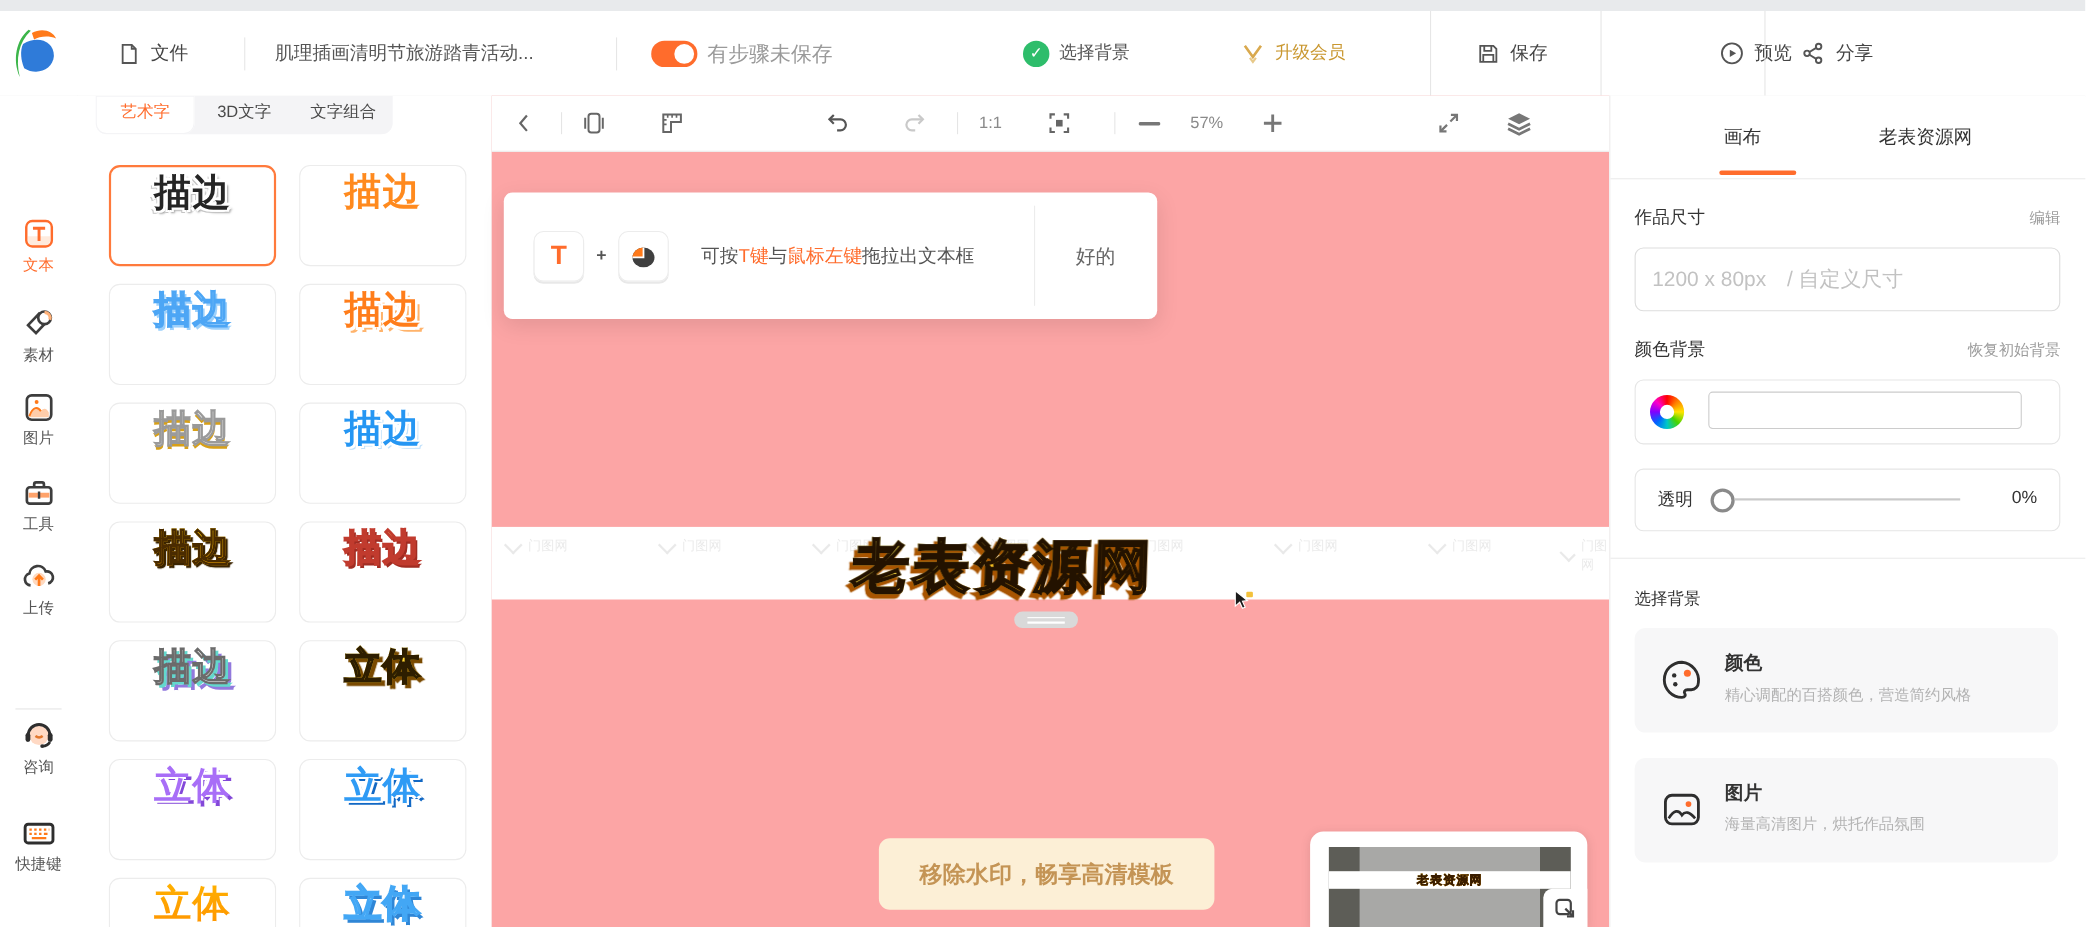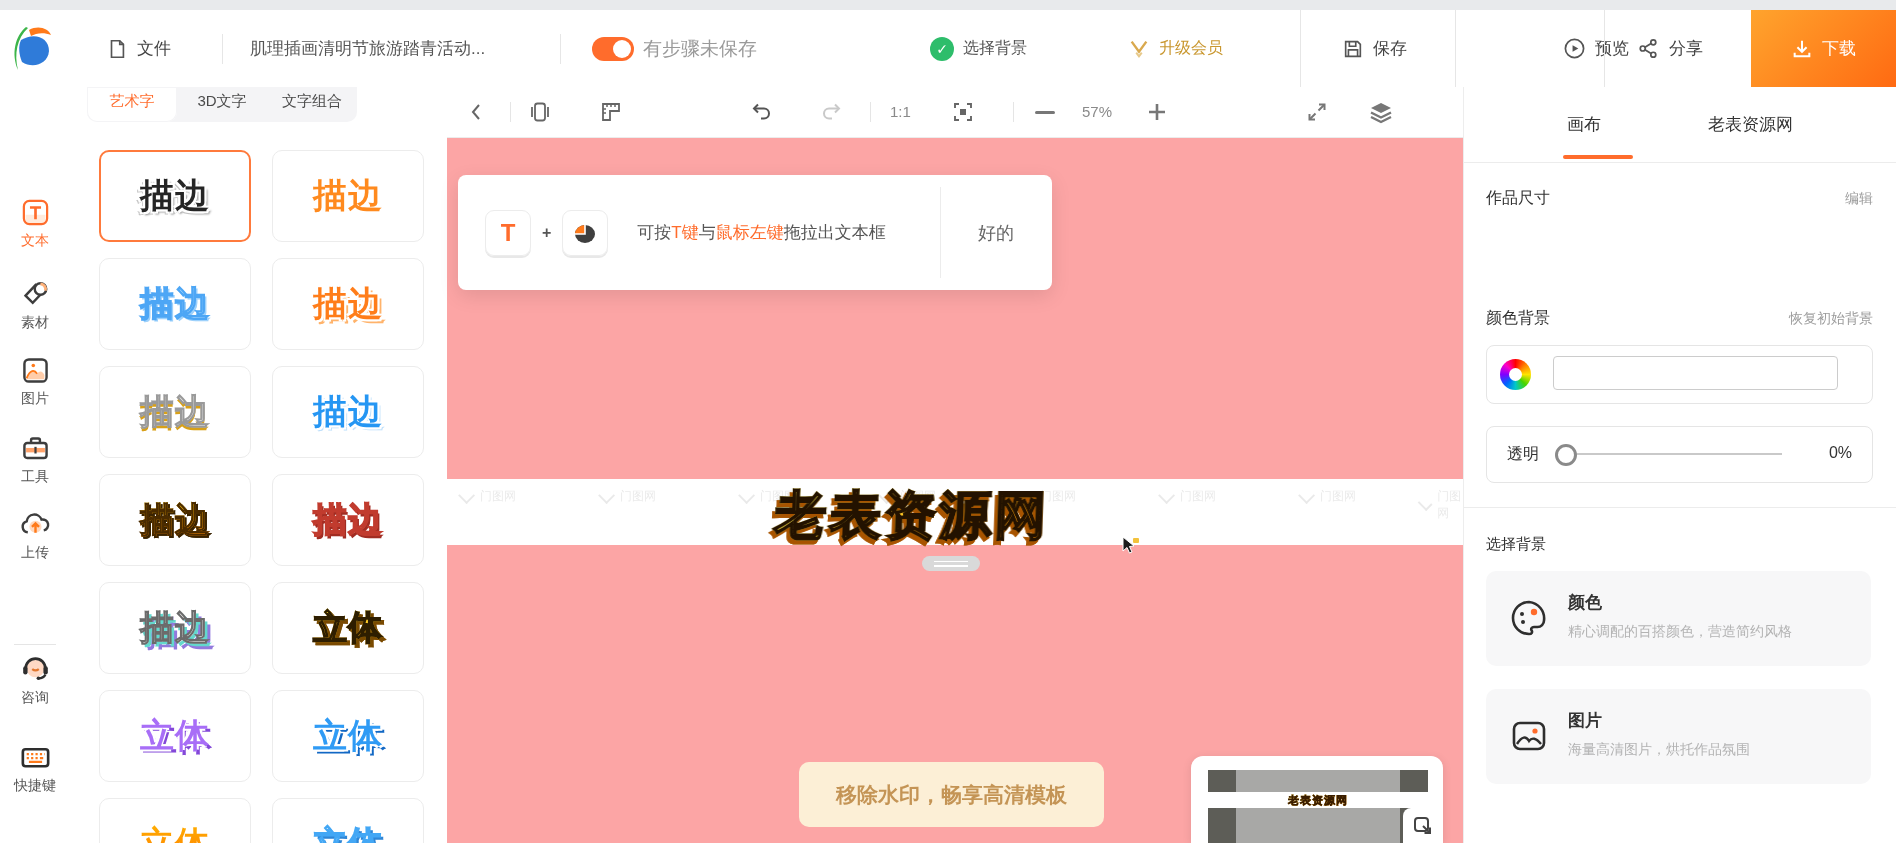--- a/index.html
+++ b/index.html
@@ -43,21 +43,21 @@
 .sb-item .sb-lbl{font-size:14px;color:#555;margin-top:4px;display:block}
 .sb-item.active .sb-lbl{color:#ff6c2c}
 .sb-i1{top:110px}.sb-i2{top:192px}.sb-i3{top:268px}.sb-i4{top:346px}.sb-i5{top:422px}.sb-i6{top:565px}.sb-i7{top:655px}
 .sb-div{position:absolute;top:557px;left:14px;width:42px;border-top:1px solid #e5e5e5}
 
 .panel2{position:absolute;left:70px;top:87px;width:377px;height:756px;background:#fff;border-right:1px solid #ededed;overflow:hidden}
 .tabbar{position:absolute;left:17px;top:0;width:270px;height:35px;background:#f4f4f6;border-radius:0 0 10px 10px;display:flex}
 .tab{flex:1;display:flex;align-items:flex-start;justify-content:center;padding-top:5px;font-size:15px;color:#4a4a4a;cursor:pointer}
 .tab.active{background:#fff;color:#ff6c2c;border-radius:0 0 10px 10px;box-shadow:0 0 0 1px #f4f4f6 inset}
 .grid{position:absolute;left:29px;top:63px;width:325px;display:grid;grid-template-columns:152px 152px;gap:16px 21px;grid-auto-rows:92px}
-.card{background:#fff;border:1px solid #ececec;border-radius:10px;display:flex;align-items:center;justify-content:center;
+.card{background:#fff;border:1px solid #ececec;border-radius:10px;display:flex;justify-content:center;
   font-size:34px;font-weight:bold;cursor:pointer;letter-spacing:1px;overflow:hidden}
 .card.selected{border:2px solid #ff7a3c}
 .st1{color:#252525;text-shadow:-2px -2px 0 #fff,2px -2px 0 #fff,-2px 2px 0 #fff,2px 2px 0 #fff,-3px 3px 0 #c4c4c4,3px 3px 2px #9a9a9a}
 .st2{color:#ff8a1e}
 .st3{color:#c4e6ff;-webkit-text-stroke:1.2px #4da6f5;text-shadow:2px 2px 0 #9ed1fb}
 .st4{color:#ff7d1a;text-shadow:-2px -2px 0 #fff,2px -2px 0 #fff,-2px 2px 0 #fff,2px 2px 0 #fff,4px 4px 0 #ffb36b}
 .st5{color:#f7f7f7;-webkit-text-stroke:1px #9a9a9a;text-shadow:0 3px 0 #d8a018}
 .st6{color:#2596f3;text-shadow:-2px -2px 0 #fff,2px -2px 0 #fff,-2px 2px 0 #fff,2px 2px 0 #fff,3px 3px 0 #bfe0fb}
 .st7{background:linear-gradient(180deg,#ffd400,#ff7a00);-webkit-background-clip:text;background-clip:text;color:transparent;-webkit-text-stroke:1px #4a2b00;filter:drop-shadow(2px 2px 0 #3a2300)}
 .st8{color:#f7c96b;-webkit-text-stroke:1.5px #c13b2e;text-shadow:2px 3px 0 #a12c22}
@@ -207,27 +207,20 @@
     <div class="h-item h-btn share">
       <svg width="23" height="23" viewBox="0 0 24 24">
         <circle cx="6" cy="12" r="2.6" fill="none" stroke="#555" stroke-width="1.8"></circle>
         <circle cx="17" cy="5.5" r="2.6" fill="none" stroke="#555" stroke-width="1.8"></circle>
         <circle cx="17" cy="18.5" r="2.6" fill="none" stroke="#555" stroke-width="1.8"></circle>
         <path d="M8.3 10.7 L14.7 6.8 M8.3 13.3 L14.7 17.2" stroke="#555" stroke-width="1.8"></path>
       </svg>
       <span class="lbl">分享</span>
     </div>
 
-    <button class="download">
-      <svg width="22" height="22" viewBox="0 0 24 24">
-        <path d="M12 3 v11 M7 10 l5 5 5-5" fill="none" stroke="#fff" stroke-width="2.2"></path>
-        <path d="M4 16 v4 h16 v-4" fill="none" stroke="#fff" stroke-width="2.2"></path>
-      </svg>
-      <span>下载</span>
-    </button>
   </header>
 
   <nav class="sidebar">
     <div class="sb-item sb-i1 active">
       <span class="sb-ic">
         <svg width="31" height="31" viewBox="0 0 28 28">
           <rect x="3.5" y="3.5" width="21" height="21" rx="5" fill="none" stroke="#ff6c2c" stroke-width="2"></rect>
           <path d="M5 16 h18 v4 a4 4 0 0 1 -4 4 h-10 a4 4 0 0 1 -4 -4 Z" fill="rgba(255,122,26,.15)"></path>
           <path d="M9 9.5 h10 M14 9.5 V20" fill="none" stroke="#ff6c2c" stroke-width="2.4"></path>
         </svg>
@@ -506,20 +499,23 @@
   <aside class="rpanel">
     <div class="rtabs">
       <div class="rtab t1">画布</div>
       <div class="rtab t2">老表资源网</div>
       <div class="runder"></div>
     </div>
 
     <span class="rlabel" style="left:22px;top:101px">作品尺寸</span>
     <span class="rlink" style="right:24px;top:103px">编辑</span>
 
+    <div class="sizebox">
+      <span class="ph">1200 x 80px　/ 自定义尺寸</span>
+    </div>
 
     <span class="rlabel" style="left:22px;top:221px">颜色背景</span>
     <span class="rlink" style="right:24px;top:223px">恢复初始背景</span>
 
     <div class="colorbox">
       <span class="wheel"></span>
       <input class="colorinput" type="text" value="" style="">
     </div>
 
     <div class="sliderbox">

